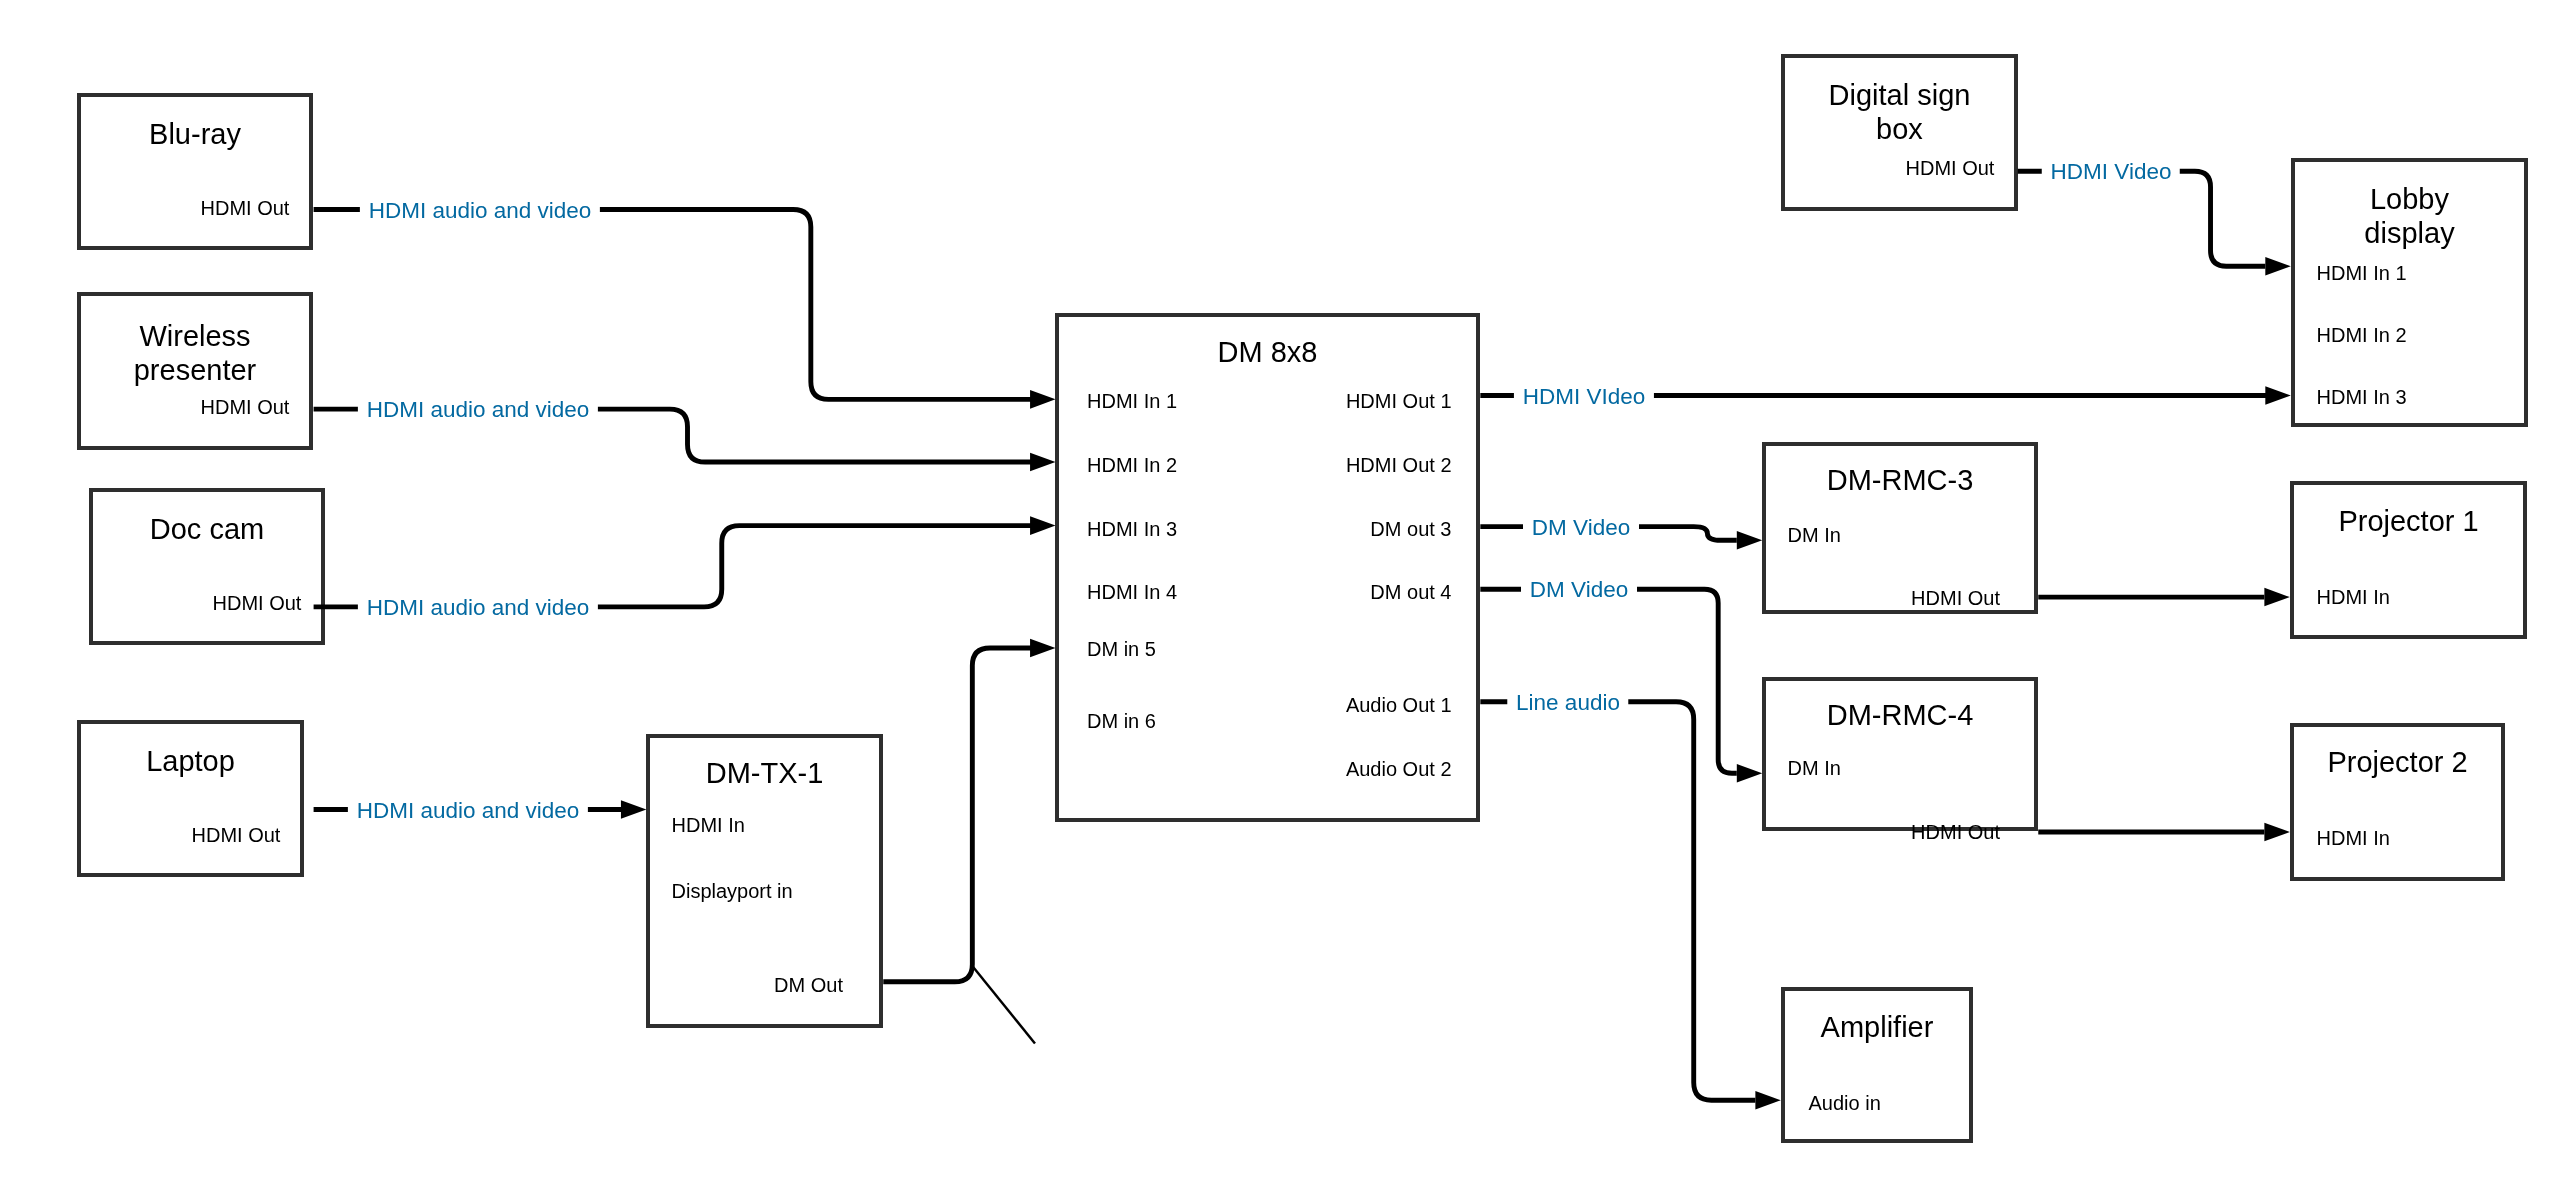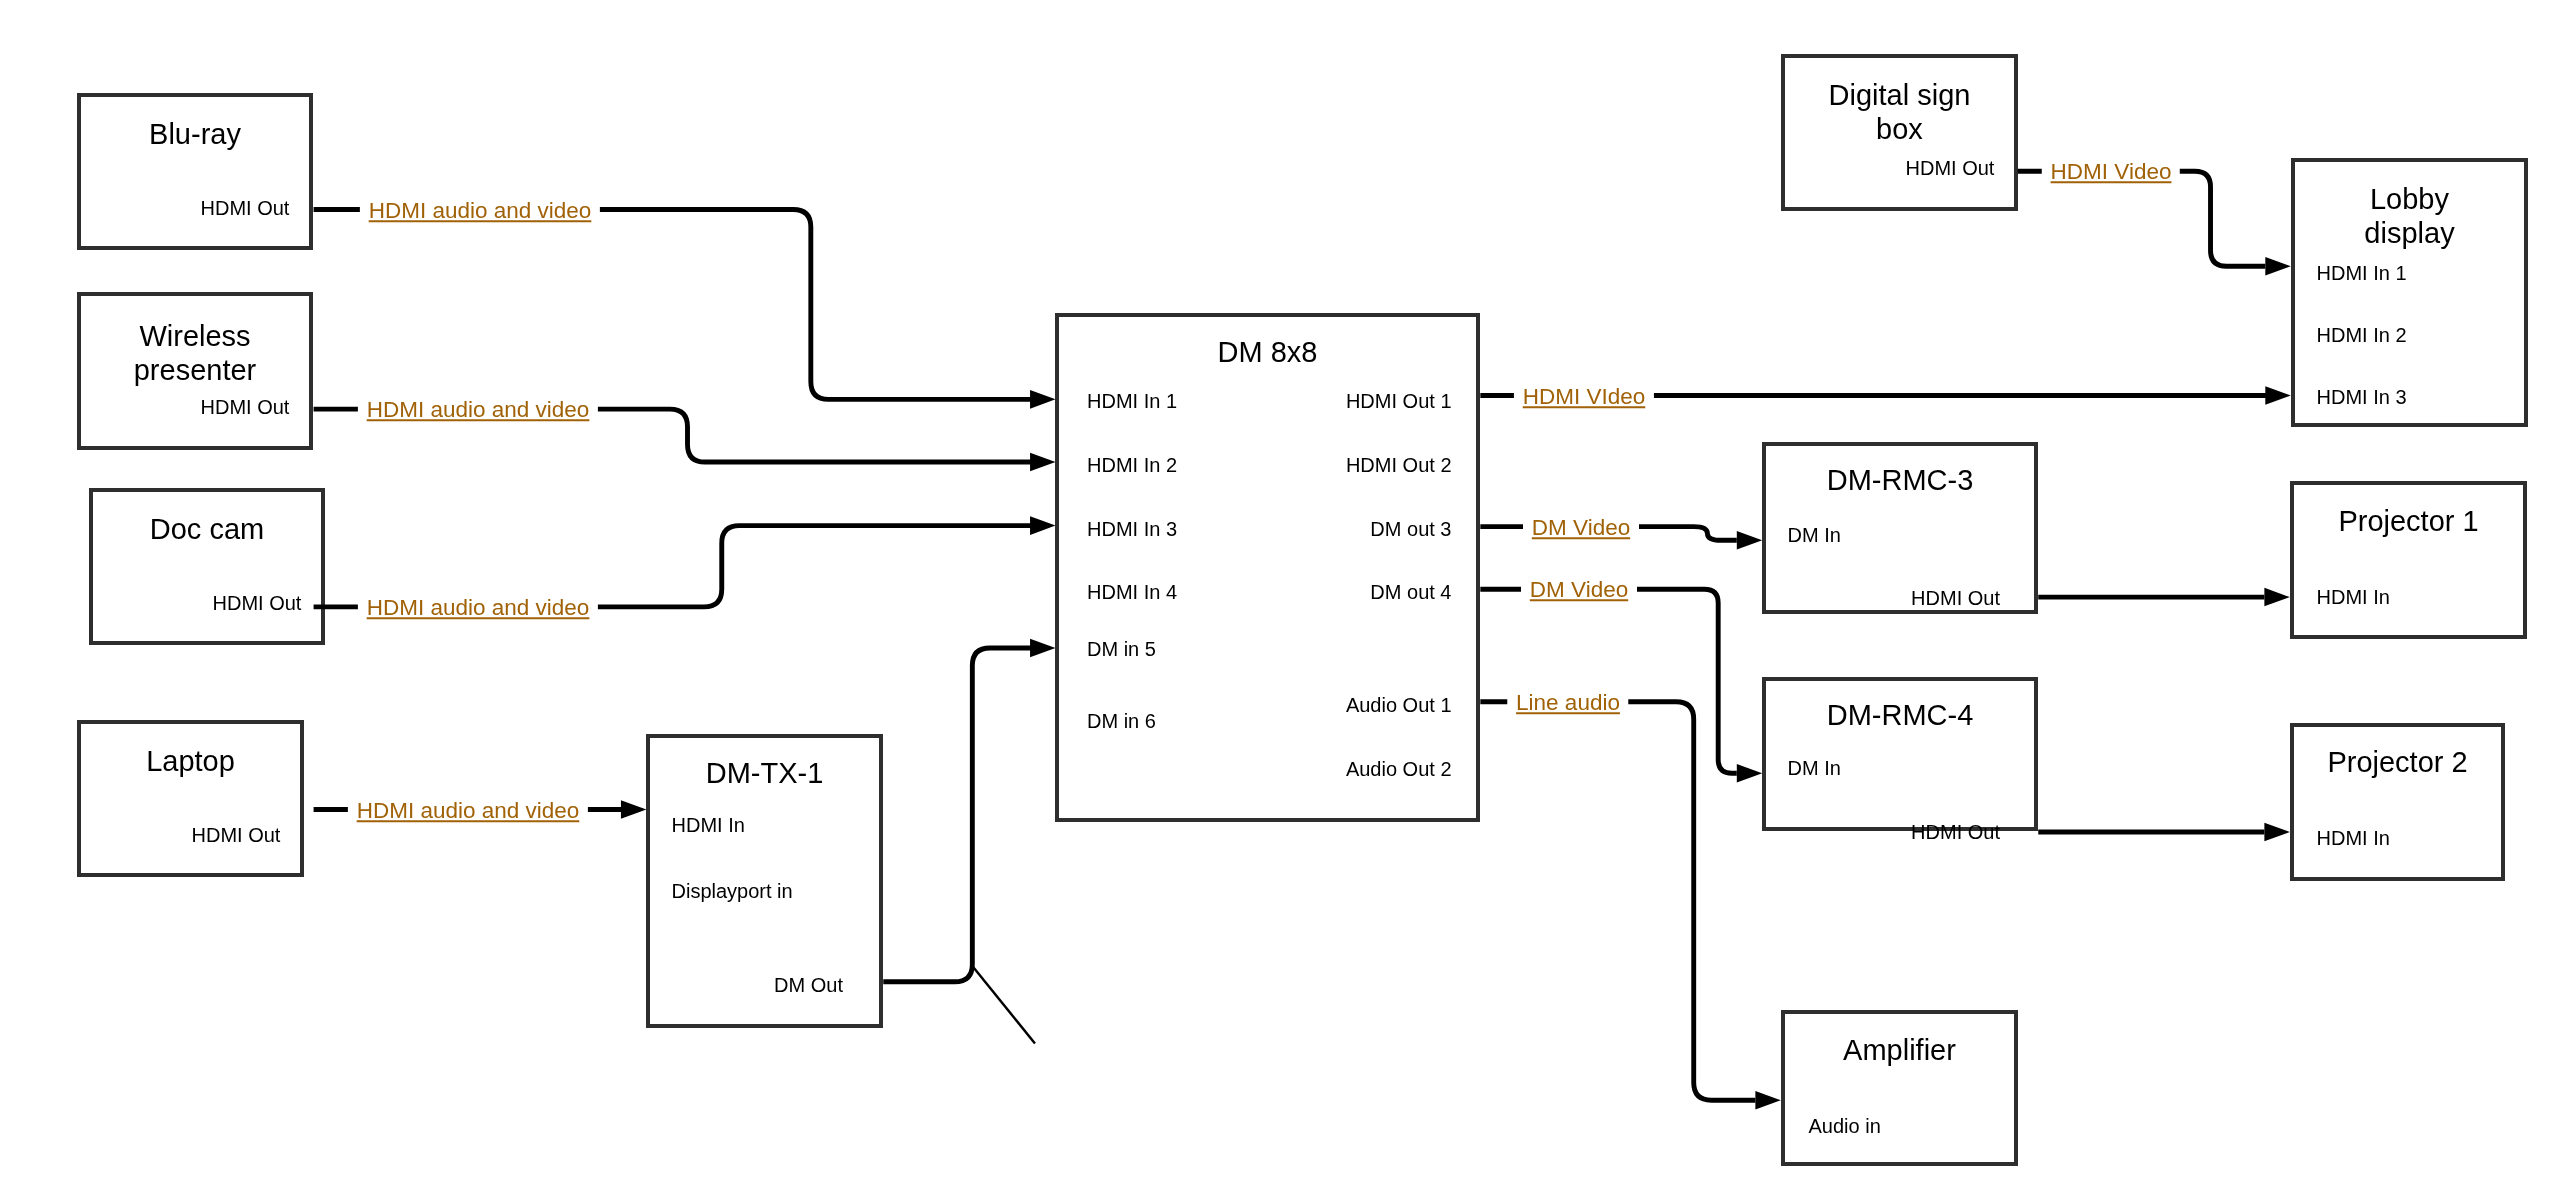--- a/index.html
+++ b/index.html
@@ -10,21 +10,21 @@
          font-size:29px;line-height:34px;color:#000;}
   .title .tw{display:inline-block;}
   .port{position:absolute;font-size:20px;line-height:25.5px;color:#000;white-space:nowrap;}
   .port.l{text-align:left;}
   .port.r{text-align:right;}
   .wires{position:absolute;left:0;top:0;z-index:3;pointer-events:none;}
   .wires path{fill:none;stroke:#000;stroke-width:5;}
   .wires .thin{stroke-width:2.5;}
   .wires polygon{fill:#000;stroke:none;}
   .elabel{position:absolute;transform:translate(-50%,-50%);background:#fff;
-          padding:0 8.8px;font-size:22.5px;line-height:25.5px;color:#a16207;white-space:nowrap;z-index:4;text-decoration:underline;}
+          padding:0 8.8px;font-size:22.5px;line-height:25.5px;color:#0369a1;white-space:nowrap;z-index:4;}
   .callout{position:absolute;border:2px dashed #4a4a4a;box-sizing:border-box;
            display:flex;align-items:center;justify-content:center;text-align:center;
            font-size:19.6px;line-height:24.5px;color:#111;z-index:4;background:#fff0;}
   .callout .tw{display:inline-block;max-width:157px;}
 </style>
 </head>
 <body>
 
 <div id="canvas">
 
@@ -139,21 +139,21 @@
     <div class="title" style="top:16.6px;">DM-RMC-4</div>
     <div class="port l" style="top:75px;left:21.5px;">DM In</div>
     <div class="port r" style="top:139px;right:34px;">HDMI Out</div>
   </div>
 
   <div class="node" style="left:2290px;top:723px;width:215px;height:158px;">
     <div class="title" style="top:17.6px;">Projector 2</div>
     <div class="port l" style="top:99px;left:22.5px;">HDMI In</div>
   </div>
 
-  <div class="node" style="left:1781px;top:1010px;width:237px;height:156px;">
+  <div class="node" style="left:1781px;top:987px;width:192px;height:156px;">
     <div class="title" style="top:18.6px;">Amplifier</div>
     <div class="port l" style="top:100px;left:23.5px;">Audio in</div>
   </div>
 
 
   <span class="elabel" style="left:480px;top:211px;">HDMI audio and video</span>
   <span class="elabel" style="left:478px;top:410px;">HDMI audio and video</span>
   <span class="elabel" style="left:478px;top:608px;">HDMI audio and video</span>
   <span class="elabel" style="left:468px;top:811px;">HDMI audio and video</span>
   <span class="elabel" style="left:1584px;top:397px;">HDMI VIdeo</span>

